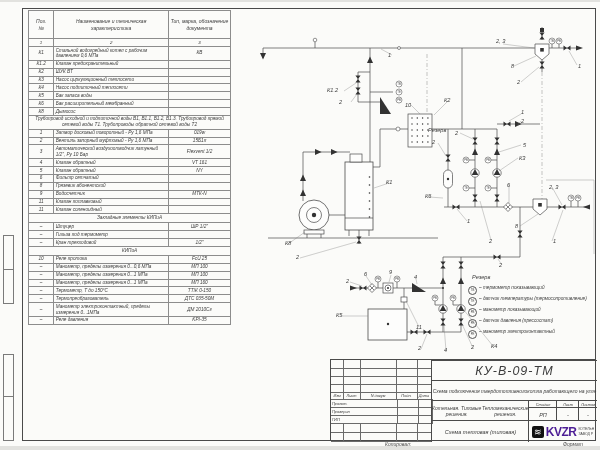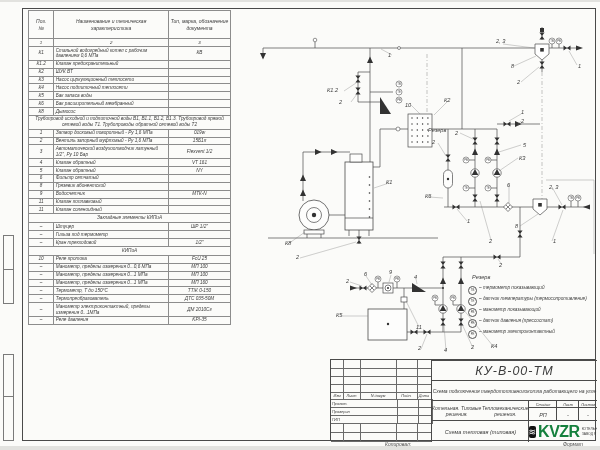--- a/index.html
+++ b/index.html
@@ -42,21 +42,21 @@
       display:flex;align-items:center;justify-content:center;text-align:center;overflow:hidden;}
   .siggrid{position:absolute;left:0;top:0;width:100px;height:81px;}
   .siggrid .sg{position:absolute;border-right:0.6px solid #6a6a6a;border-bottom:0.6px solid #6a6a6a;
       font-size:3.9px;overflow:hidden;display:flex;align-items:center;padding-left:1px;}
   .sg.ctr{justify-content:center;padding-left:0;}
   .docnum{font-size:12.5px;letter-spacing:1px;}
   .small5{font-size:5px;line-height:1.25;}
   .logo{display:flex;align-items:center;justify-content:center;gap:2px;font-style:normal;}
   .logo .mark{width:12px;height:12px;background:#111;color:#fff;font-size:9px;line-height:12px;
       text-align:center;border-radius:2px;}
-  .logo .kv{font-weight:bold;font-size:16px;letter-spacing:-0.5px;color:#15803d;}
+  .logo .kv{font-weight:bold;font-size:12px;letter-spacing:-0.5px;color:#4c1d95;}
   .logo .co{font-size:3.4px;line-height:1.3;text-align:left;white-space:nowrap;}
   .foot{position:absolute;font-size:5px;font-style:italic;color:#4a4a4a;}
 </style>
 </head>
 <body>
 
 <div class="page">
  <div class="sheet">
   <div class="frame"></div>
   <div class="mbox" style="left:3px;top:233px;width:9px;height:33px;"></div>
@@ -564,21 +564,21 @@
           <div class="sg ctr" style="left: 12px; top: 63px; width: 17px; height: 9px;"></div>
           <div class="sg ctr" style="left: 29px; top: 63px; width: 36px; height: 9px;"></div>
           <div class="sg ctr" style="left: 65px; top: 63px; width: 21px; height: 9px;"></div>
           <div class="sg ctr" style="left: 86px; top: 63px; width: 14px; height: 9px;"></div>
           <div class="sg ctr" style="left: 0px; top: 72px; width: 12px; height: 9px;"></div>
           <div class="sg ctr" style="left: 12px; top: 72px; width: 17px; height: 9px;"></div>
           <div class="sg ctr" style="left: 29px; top: 72px; width: 36px; height: 9px;"></div>
           <div class="sg ctr" style="left: 65px; top: 72px; width: 21px; height: 9px;"></div>
           <div class="sg ctr" style="left: 86px; top: 72px; width: 14px; height: 9px;"></div>
         </div>
-    <div class="cell docnum" style="left:100px;top:0;width:165px;height:20px;">КУ-В-00-ТМ</div>
+    <div class="cell docnum" style="left:100px;top:0;width:165px;height:20px;">КУ-В-09-ТМ</div>
     <div class="cell small5" style="left:100px;top:20px;width:165px;height:20px;" id="tb-subtitle">
           <div>Схема подключения твердотопливного</div>
           <div>котла работающего на угле</div>
         </div>
     <div class="cell small5" style="left:100px;top:40px;width:97px;height:20px;" id="tb-object">
           <div>Котельная. Типовые решения.</div>
           <div>Тепломеханические решения.</div>
         </div>
     <div class="cell" style="left:100px;top:60px;width:97px;height:21px;font-size:5.5px;">Схема тепловая (типовая)</div>
     <div class="cell" style="left:197px;top:40px;width:28px;height:7px;font-size:3.9px;">Стадия</div>

